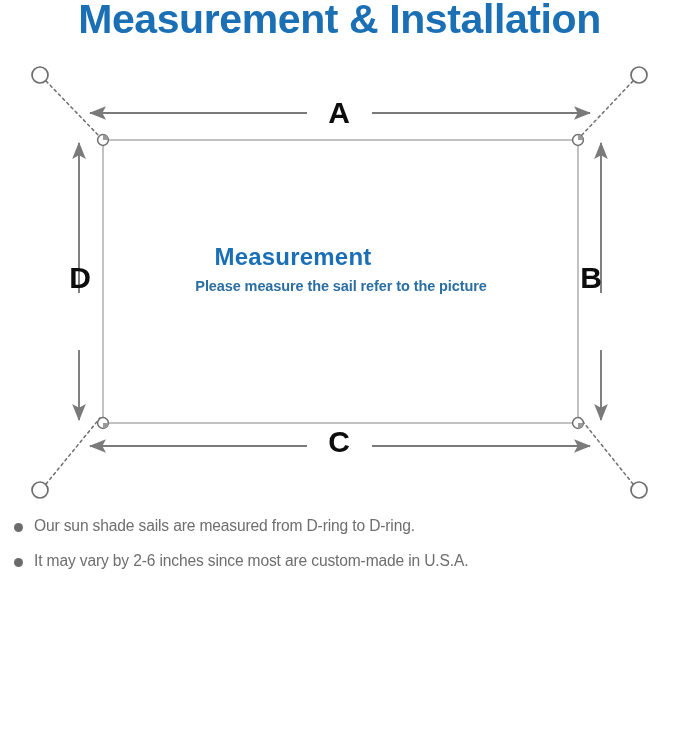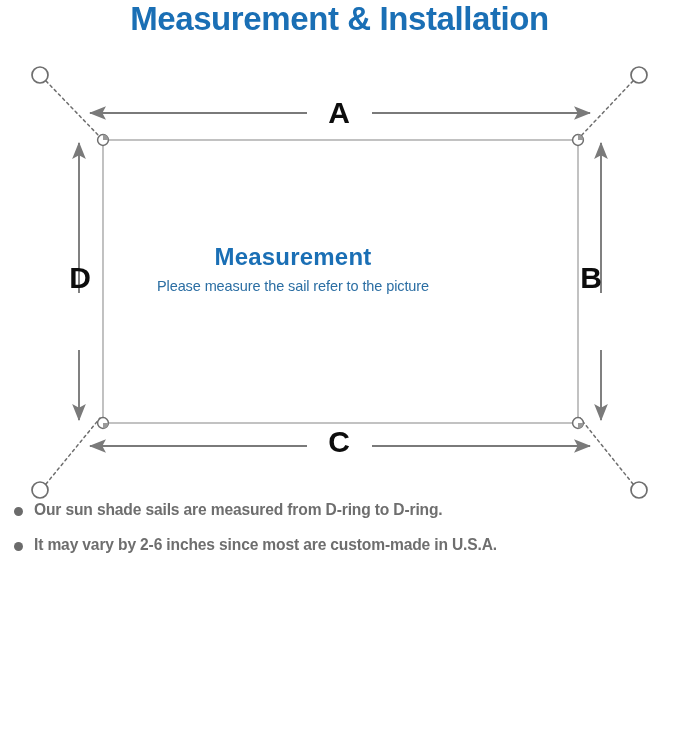--- a/index.html
+++ b/index.html
@@ -17,21 +17,21 @@
   }
 
   
   #title {
     position: absolute;
     top: 0px;
     left: 0;
     width: 679px;
     text-align: center;
     font-family: "Liberation Sans", sans-serif;
-    font-size: 33px;
+    font-size: 41px;
     font-weight: bold;
     letter-spacing: -0.4px;
     color: #1a6fb5;
     line-height: 38px;
     white-space: nowrap;
   }
 
   
   #diagram {
     position: absolute;
@@ -55,23 +55,24 @@
   #measurement-heading {
     top: 243px;
     font-size: 24px;
     font-weight: bold;
     color: #1a6fb5;
     letter-spacing: 0.2px;
   }
   #measurement-sub {
     top: 278px;
     font-size: 14.5px;
-    font-weight: normal;
+    font-weight: bold;
     color: #2b6ea3;
     letter-spacing: -0.1px;
+    margin-left: 48px;
   }
 
   
   .dim-letter {
     position: absolute;
     font-family: "Liberation Sans", sans-serif;
     font-size: 30px;
     font-weight: bold;
     color: #0d0d0d;
     line-height: 30px;
@@ -80,23 +81,22 @@
   }
   #dim-a { left: 311px; top: 98px; width: 56px; }
   #dim-c { left: 311px; top: 427px; width: 56px; }
   #dim-d { left: 62px;  top: 263px; width: 36px; }
   #dim-b { left: 573px; top: 263px; width: 36px; }
 
   
   #notes {
     position: absolute;
     left: 0;
-    top: 500px;
+    top: 516px;
     width: 566px;
-    font-weight: bold;
   }
   .note-row {
     display: flex;
     align-items: flex-start;
     padding: 0 14px 0 14px;
     margin-bottom: 14px;
   }
   .note-bullet {
     flex: 0 0 auto;
     width: 9px;

